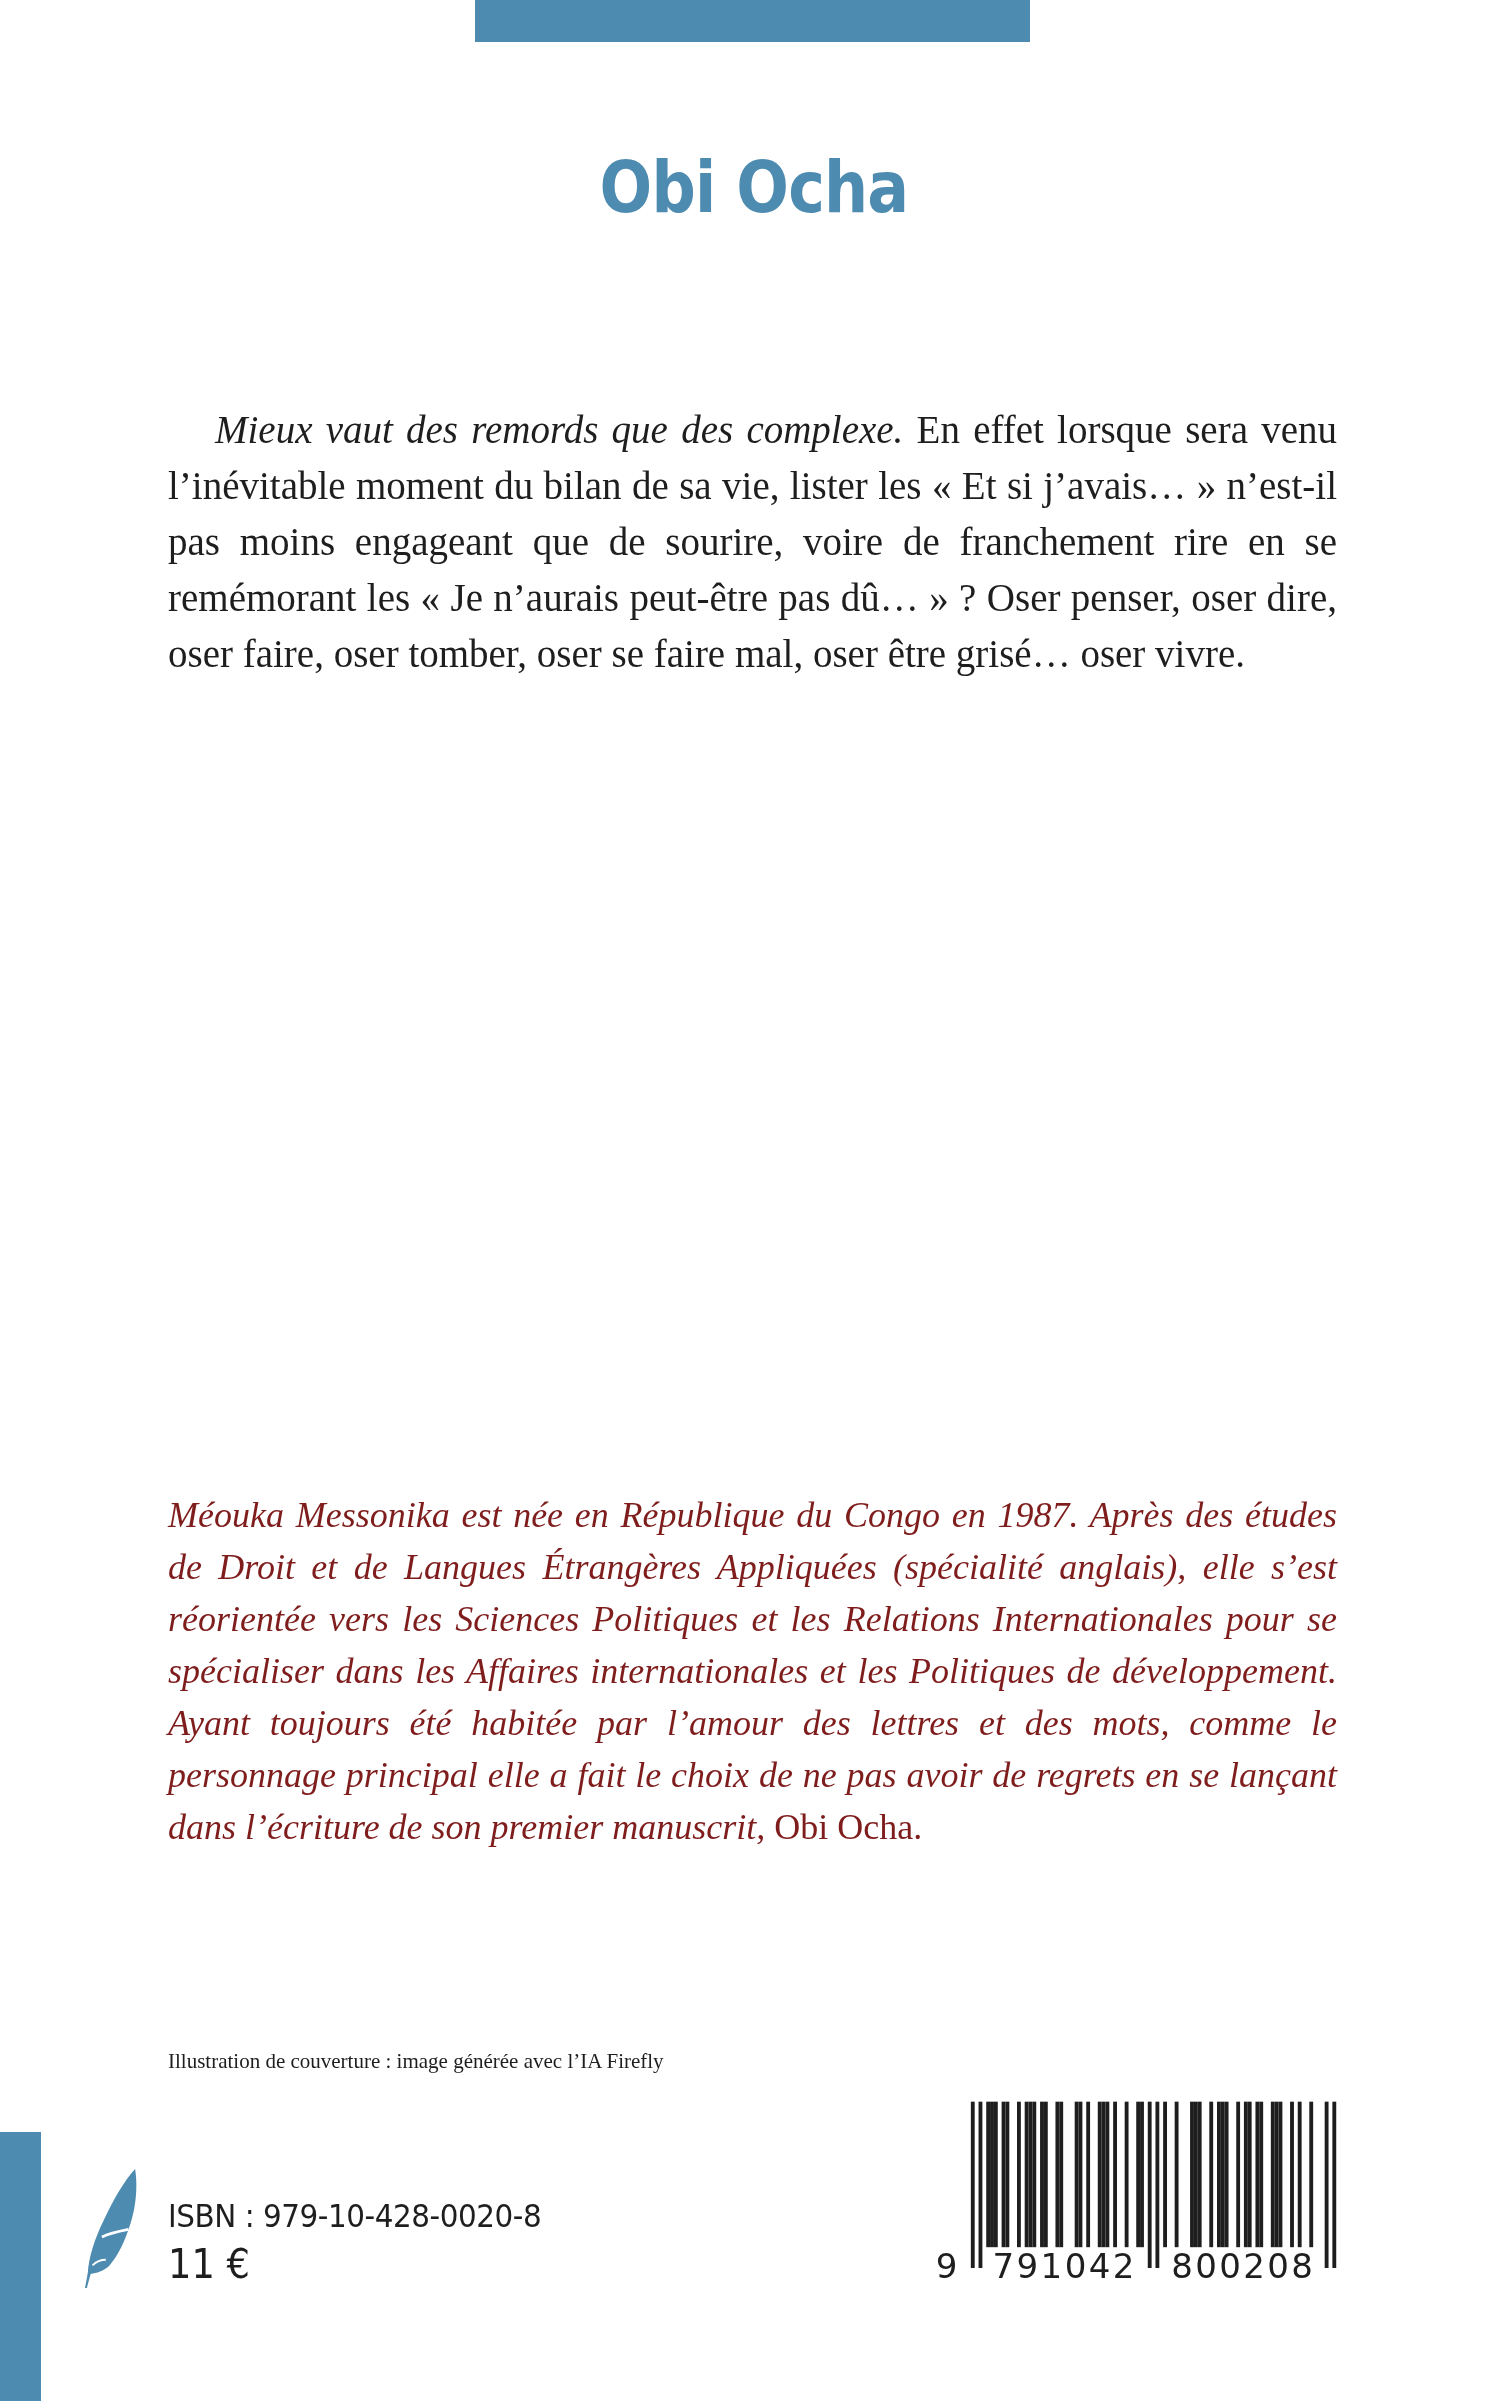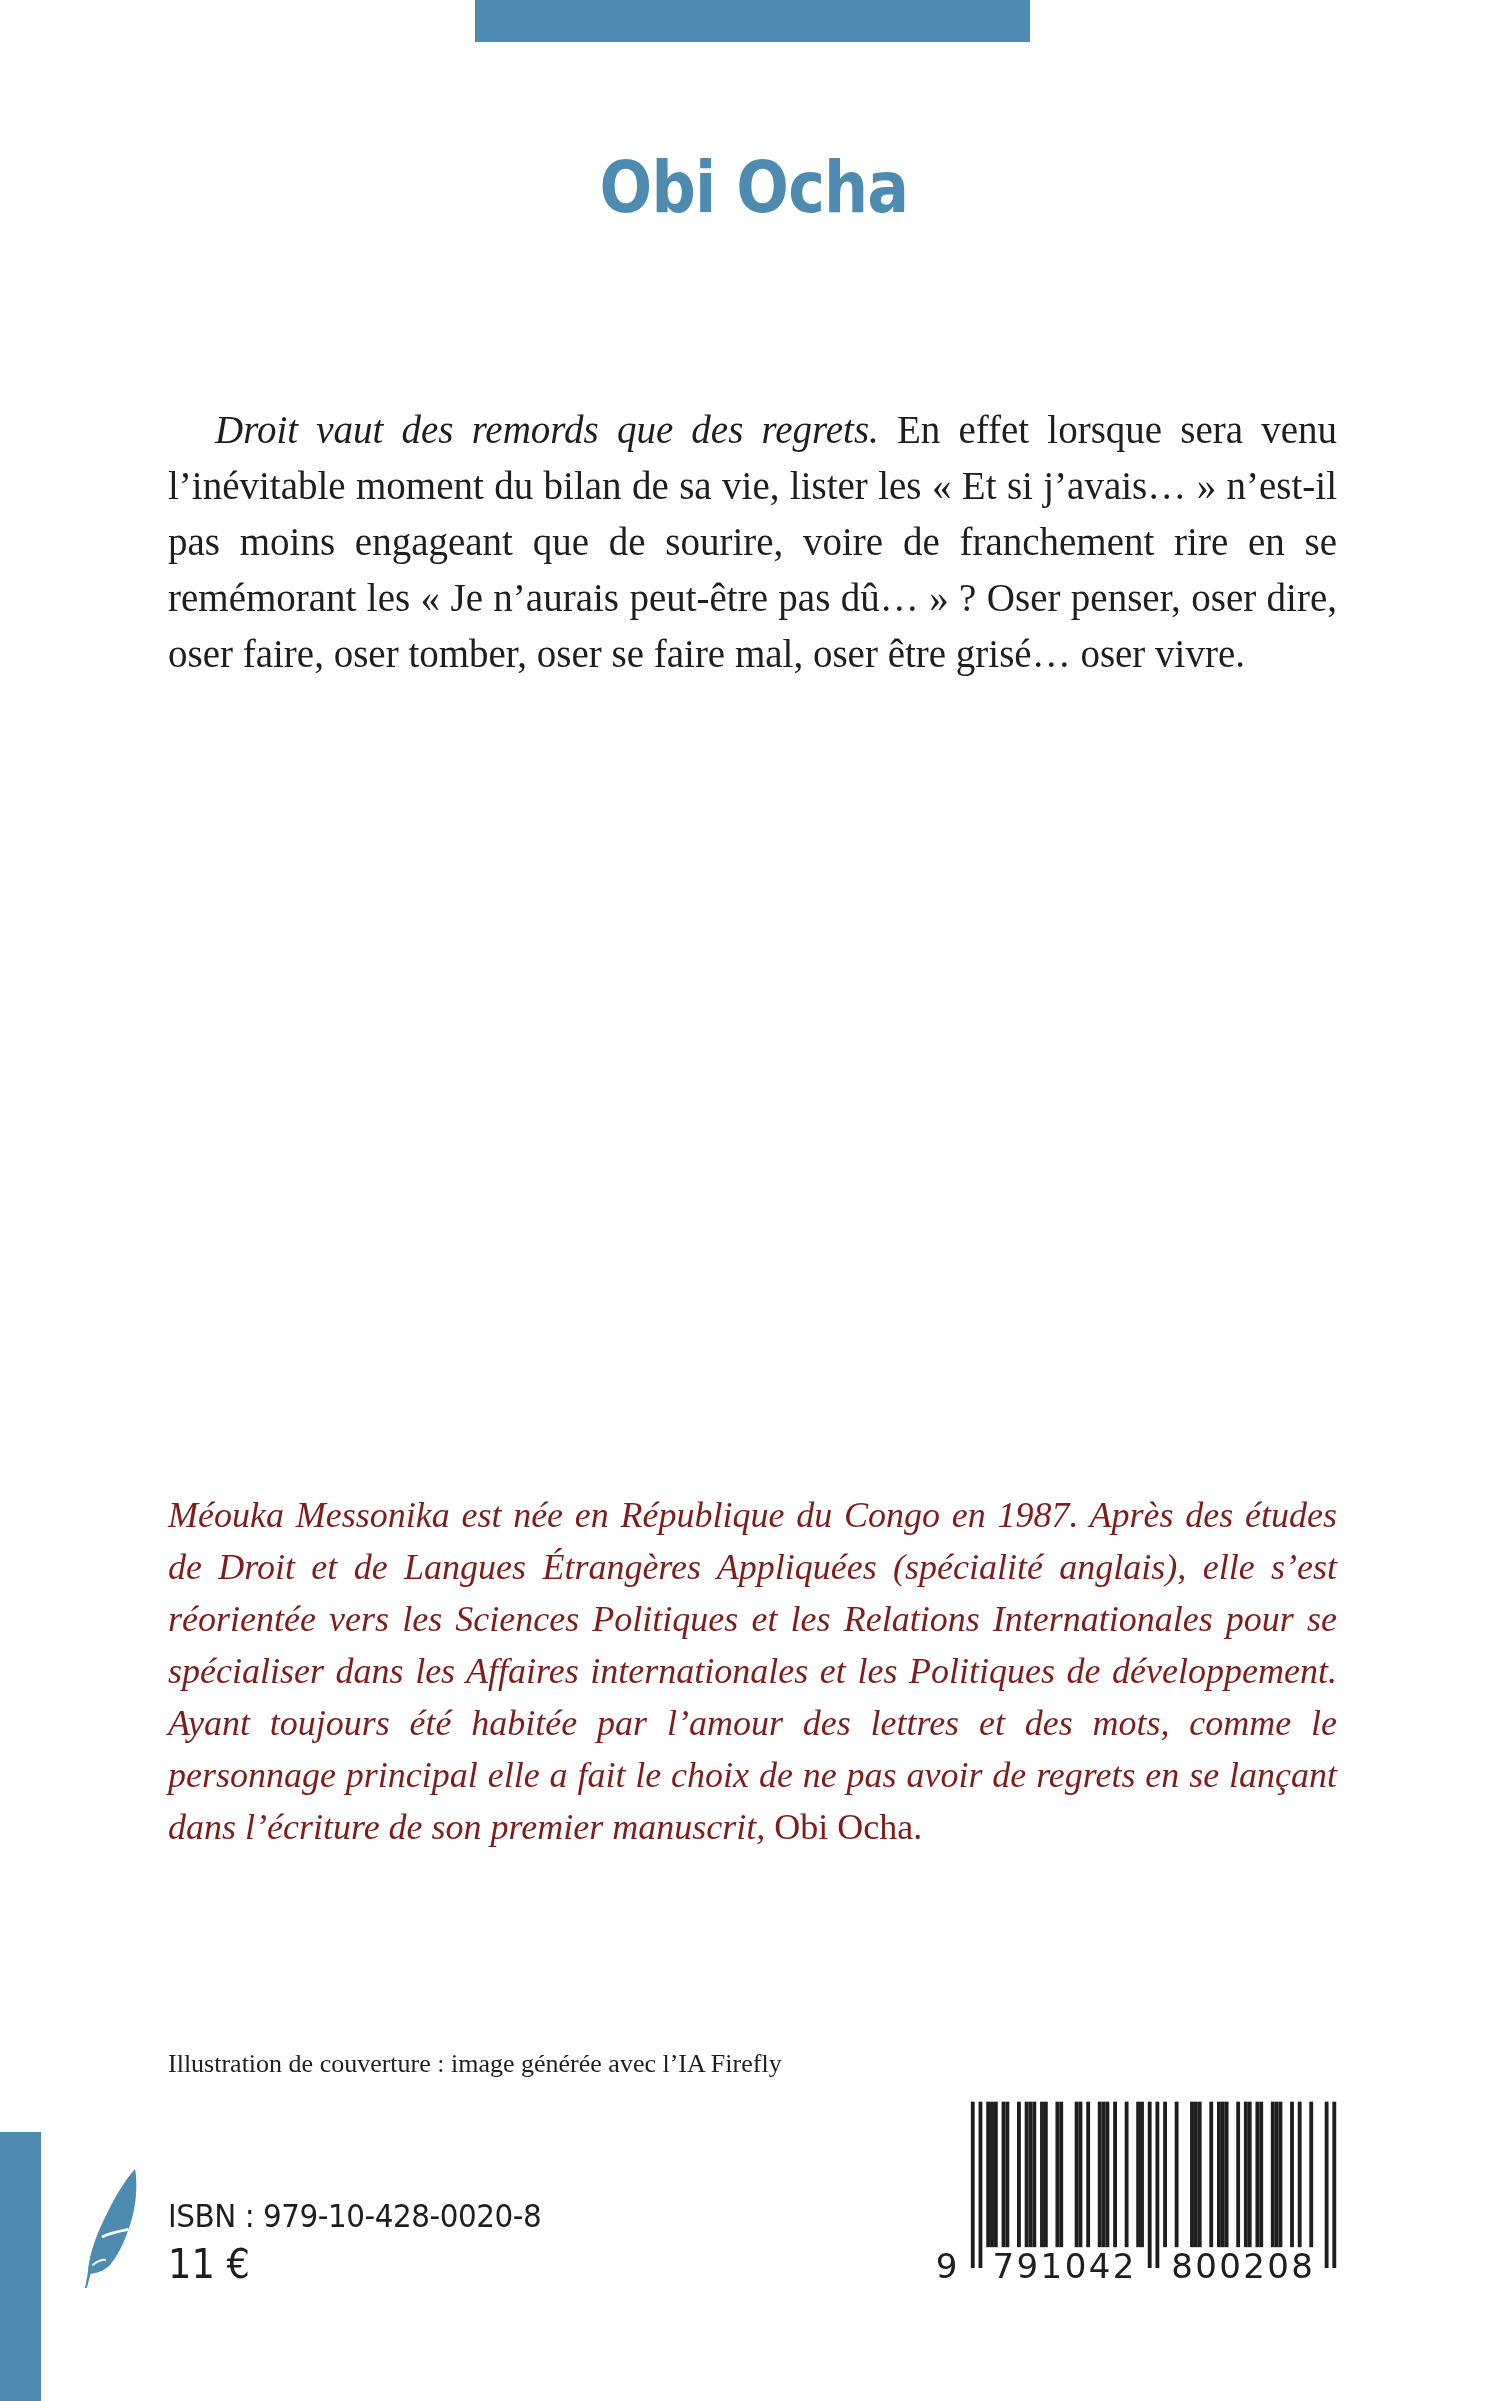--- a/index.html
+++ b/index.html
@@ -19,21 +19,21 @@
   .blurb p { margin: 0; text-indent: 47px; }
   .blurb em { font-style: italic; }
   .bio {
     position: absolute; left: 168px; top: 1489px; width: 1169px;
     font-family: "Liberation Serif", serif; font-style: italic; font-size: 36px; line-height: 52px;
     text-align: justify; color: #7f1d1d; hyphens: manual;
   }
   .bio .upright { font-style: normal; }
   .credit {
     position: absolute; left: 168px; top: 2049px;
-    font-family: "Liberation Serif", serif; font-size: 26px; color: #1e1e1e;
+    font-family: "Liberation Serif", serif; font-size: 21px; color: #1e1e1e;
   }
   .side-strip { position: absolute; left: 0; top: 2132px; width: 41px; height: 270px; background: #4e8bb0; }
   .feather { position: absolute; left: 81px; top: 2167px; width: 59px; height: 123px; }
   .isbn {
     position: absolute; left: 168px; top: 2197px;
     font-family: "DejaVu Sans", sans-serif; font-size: 32px; color: #1e1e1e; font-weight: normal;
     transform: scaleX(0.92); transform-origin: left;
     letter-spacing: -0.5px;
   }
   .price {
@@ -46,21 +46,21 @@
   .bc-digit { font-family: "DejaVu Sans", sans-serif; font-size: 36px; fill: #1e1e1e; }
 </style>
 </head>
 <body>
 
 <div class="top-band"></div>
 
 <div class="title">Obi Ocha</div>
 
 <div class="blurb">
-  <p><em>Droit vaut des remords que des regrets.</em><span> En effet lorsque sera venu l’inévitable moment du bilan de sa vie, lister les « Et si j’avais… » n’est-il pas moins engageant que de sourire, voire de franchement rire en se remémorant les « Je n’aurais peut-être pas dû… » ? Oser penser, oser dire, oser faire, oser tomber, oser se faire mal, oser être grisé… oser vivre.</span></p>
+  <p><em>Mieux vaut des remords que des complexe.</em><span> En effet lorsque sera venu l’inévitable moment du bilan de sa vie, lister les « Et si j’avais… » n’est-il pas moins engageant que de sourire, voire de franchement rire en se remémorant les « Je n’aurais peut-être pas dû… » ? Oser penser, oser dire, oser faire, oser tomber, oser se faire mal, oser être grisé… oser vivre.</span></p>
 </div>
 
 <div class="bio"><span>Méouka Messonika est née en République du Congo en 1987. Après des études de Droit et de Langues Étrangères Appliquées (spécialité anglais), elle s’est réorientée vers les Sciences Politiques et les Relations Interna­tionales pour se spécialiser dans les Affaires internationales et les Politiques de développement. Ayant toujours été habitée par l’amour des lettres et des mots, comme le personnage principal elle a fait le choix de ne pas avoir de regrets en se lançant dans l’écriture de son premier manuscrit,</span><span class="upright"> Obi Ocha.</span></div>
 
 <div class="credit">Illustration de couverture : image générée avec l’IA Firefly</div>
 
 <div class="side-strip"></div>
 
 <div class="feather">
   <svg width="59" height="123" viewBox="0 0 62 130" xmlns="http://www.w3.org/2000/svg">

